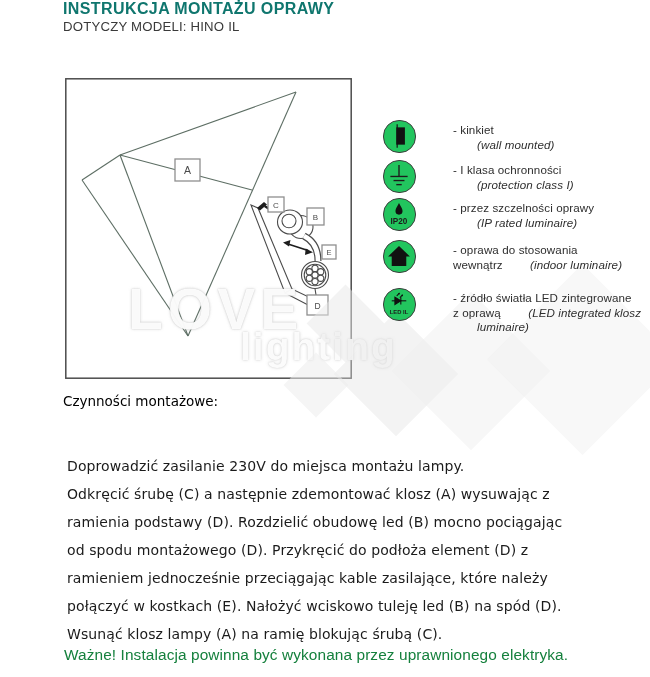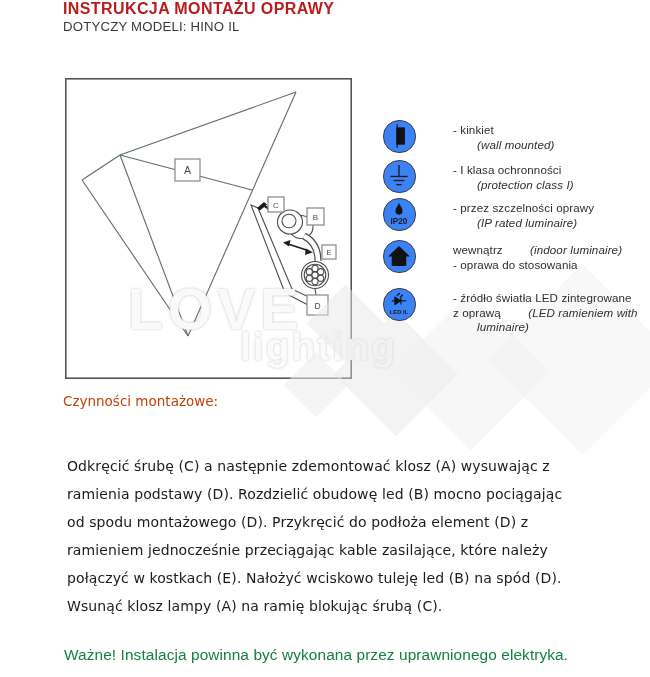--- a/index.html
+++ b/index.html
@@ -4,21 +4,21 @@
 <style>
   html,body{margin:0;padding:0;}
   body{
     width:650px;height:677px;position:relative;overflow:hidden;
     background:#ffffff;
     font-family:"Liberation Sans", sans-serif;
     color:#1a1a1a;
   }
   
   .hdr{position:absolute;left:63px;top:0px;z-index:4;}
-  .hdr h1{margin:0;font-size:16px;line-height:18px;font-weight:bold;letter-spacing:.4px;color:#b91c1c;}
+  .hdr h1{margin:0;font-size:16px;line-height:18px;font-weight:bold;letter-spacing:.4px;color:#0f766e;}
   .hdr h2{margin:1px 0 0 0;font-size:13.2px;line-height:15px;font-weight:400;letter-spacing:.2px;color:#3a3a3a;}
 
   
   svg.diagram{position:absolute;left:65px;top:78px;z-index:1;}
   .lblbox{fill:#ffffff;stroke:#8f8f8f;stroke-width:1.3;}
   .lbltxt{font-family:"Liberation Sans",sans-serif;fill:#4a4a4a;text-anchor:middle;}
 
   
   .wm{position:absolute;z-index:2;pointer-events:none;}
   .wm-love{left:128px;top:276px;font-size:57px;font-weight:bold;letter-spacing:5px;
@@ -28,28 +28,28 @@
   .dia{position:absolute;z-index:2;pointer-events:none;transform:rotate(45deg);}
   .d1{left:318px;top:296px;width:55px;height:55px;background:rgba(231,231,231,.5);}
   .d2{left:352px;top:330px;width:88px;height:88px;background:rgba(226,226,226,.42);}
   .d3{left:293px;top:362px;width:46px;height:46px;background:rgba(236,236,236,.55);}
   .d4{left:415px;top:315px;width:112px;height:112px;background:rgba(239,239,239,.5);}
   .d5{left:515px;top:292px;width:135px;height:135px;background:rgba(241,241,241,.5);}
 
   
   .featrow{position:absolute;left:383px;display:flex;gap:13px;z-index:3;}
   .icbox{width:33px;height:33px;box-sizing:border-box;border:1.7px solid #3f3f3f;border-radius:16px;
-    background:#3b82f6;flex:0 0 auto;}
+    background:#22c55e;flex:0 0 auto;}
   .ftx{font-size:11.6px;line-height:14.5px;color:#2e2e2e;padding-top:3px;letter-spacing:.1px;}
   .ftx span{white-space:pre;margin-left:24px;}
   .fi{font-style:italic;}
 
   
   .secthead{position:absolute;left:63px;top:393px;z-index:4;
-    font-family:"DejaVu Sans",sans-serif;font-size:13.5px;color:#c2410c;}
+    font-family:"DejaVu Sans",sans-serif;font-size:13.5px;color:#000000;}
   .steps{position:absolute;left:67px;top:452px;width:540px;z-index:4;
     font-family:"DejaVu Sans",sans-serif;font-size:14px;color:#1b1b1b;}
   .steps div{height:28px;line-height:28px;letter-spacing:.1px;}
   .warning{position:absolute;left:64px;top:646px;z-index:4;
     font-size:15.4px;color:#15803d;letter-spacing:.1px;}
 </style>
 </head>
 <body>
 
 <div class="hdr">
@@ -182,50 +182,51 @@
   </div>
 </div>
 
 <div class="featrow" style="top:240px">
   <div class="icbox">
     <svg width="30" height="30" viewBox="0 0 33 33">
       <polygon points="16.5,5.5 28.5,17 24.5,17 24.5,27.5 8.5,27.5 8.5,17 4.5,17" fill="#111"></polygon>
     </svg>
   </div>
   <div class="ftx">
+    <div><span>- oprawa do stosowania</span><span class="fi"></span></div>
     <div><span>wewnątrz </span><span class="fi">(indoor luminaire)</span></div>
-    <div><span>- oprawa do stosowania</span><span class="fi"></span></div>
   </div>
 </div>
 
 <div class="featrow" style="top:288px">
   <div class="icbox">
     <svg width="30" height="30" viewBox="0 0 33 33">
       <g stroke="#111" stroke-width="1.2">
         <line x1="8.5" y1="13" x2="24.5" y2="13"></line>
         <polygon points="12,9 12,17 18.5,13" fill="#111"></polygon>
         <line x1="18.5" y1="9" x2="18.5" y2="17"></line>
         <line x1="14" y1="7.5" x2="17" y2="4.5"></line>
         <line x1="17.5" y1="9.5" x2="20.5" y2="6.5"></line>
       </g>
       <polygon points="17.5,4 15.3,4.6 16.9,6.2" fill="#111"></polygon>
       <polygon points="21,6 18.8,6.6 20.4,8.2" fill="#111"></polygon>
       <text x="16.5" y="27.5" text-anchor="middle" font-size="6.4" font-weight="bold" fill="#1c1c1c" font-family="Liberation Sans, sans-serif">LED IL</text>
     </svg>
   </div>
   <div class="ftx">
     <div><span>- źródło światła LED zintegrowane</span><span class="fi"></span></div>
-    <div><span>z oprawą </span><span class="fi">(LED ramieniem with</span></div>
+    <div><span>z oprawą </span><span class="fi">(LED integrated klosz</span></div>
     <div><span></span><span class="fi">luminaire)</span></div>
   </div>
 </div>
 
 <div class="secthead">Czynności montażowe:</div>
 
 <div class="steps">
+  <div>Doprowadzić zasilanie 230V do miejsca montażu lampy.</div>
   <div>Odkręcić śrubę (C) a następnie zdemontować klosz (A) wysuwając z</div>
   <div>ramienia podstawy (D). Rozdzielić obudowę led (B) mocno pociągając</div>
   <div>od spodu montażowego (D). Przykręcić do podłoża element (D) z</div>
   <div>ramieniem jednocześnie przeciągając kable zasilające, które należy</div>
   <div>połączyć w kostkach (E). Nałożyć wciskowo tuleję led (B) na spód (D).</div>
   <div>Wsunąć klosz lampy (A) na ramię blokując śrubą (C).</div>
 </div>
 
 <div class="warning">Ważne! Instalacja powinna być wykonana przez uprawnionego elektryka.</div>
 

